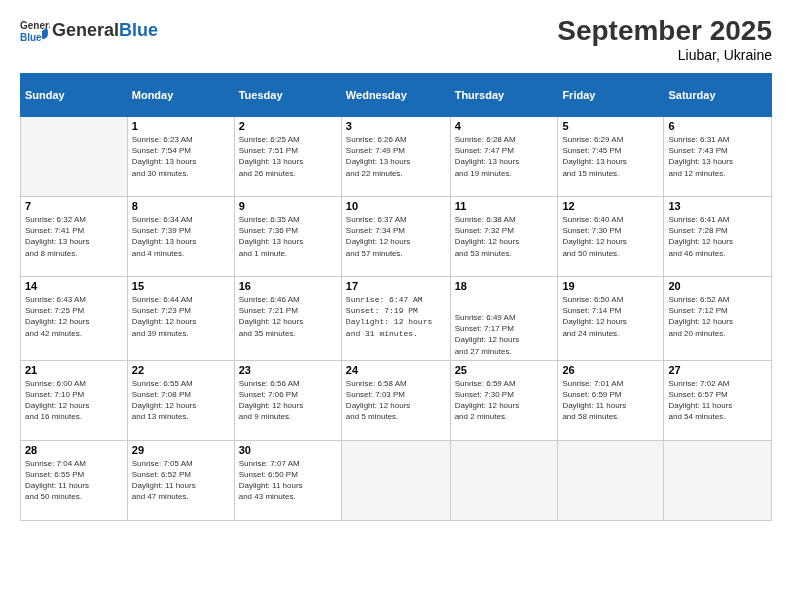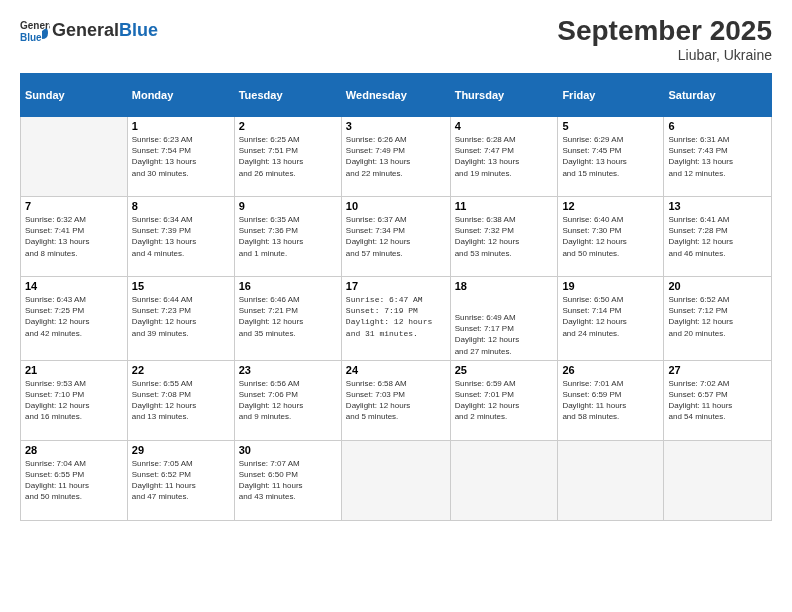--- a/index.html
+++ b/index.html
@@ -38,21 +38,21 @@
     .title-block {
       text-align: right;
     }
     .month-title {
       font-size: 28px;
       font-weight: bold;
       color: #333;
     }
     .subtitle {
       font-size: 14px;
-      color: #404040;
+      color: #000000;
     }
     .calendar {
       width: 100%;
       border-collapse: collapse;
       font-size: 9px;
     }
     .calendar th {
       background: #1a6bb5;
       color: #fff;
       padding: 15px 4px;
@@ -261,21 +261,21 @@
             <span class="day-number">20</span>
             <div class="day-info" style="white-space: pre-line;">Sunrise: 6:52 AM
 Sunset: 7:12 PM
 Daylight: 12 hours
 and 20 minutes.</div>
           </td>
         </tr>
         <tr>
           <td>
             <span class="day-number">21</span>
-            <div class="day-info" style="white-space: pre-line;">Sunrise: 9:53 AM
+            <div class="day-info" style="white-space: pre-line;">Sunrise: 6:00 AM
 Sunset: 7:10 PM
 Daylight: 12 hours
 and 16 minutes.</div>
           </td>
           <td>
             <span class="day-number">22</span>
             <div class="day-info" style="white-space: pre-line;">Sunrise: 6:55 AM
 Sunset: 7:08 PM
 Daylight: 12 hours
 and 13 minutes.</div>
@@ -290,21 +290,21 @@
           <td>
             <span class="day-number">24</span>
             <div class="day-info" style="white-space: pre-line;">Sunrise: 6:58 AM
 Sunset: 7:03 PM
 Daylight: 12 hours
 and 5 minutes.</div>
           </td>
           <td>
             <span class="day-number">25</span>
             <div class="day-info" style="white-space: pre-line;">Sunrise: 6:59 AM
-Sunset: 7:01 PM
+Sunset: 7:30 PM
 Daylight: 12 hours
 and 2 minutes.</div>
           </td>
           <td>
             <span class="day-number">26</span>
             <div class="day-info" style="white-space: pre-line;">Sunrise: 7:01 AM
 Sunset: 6:59 PM
 Daylight: 11 hours
 and 58 minutes.</div>
           </td>

